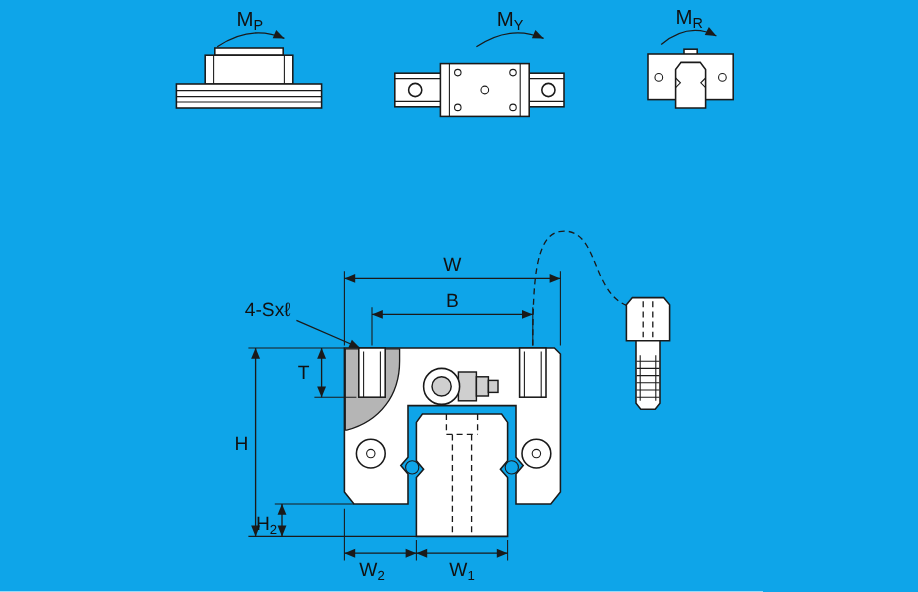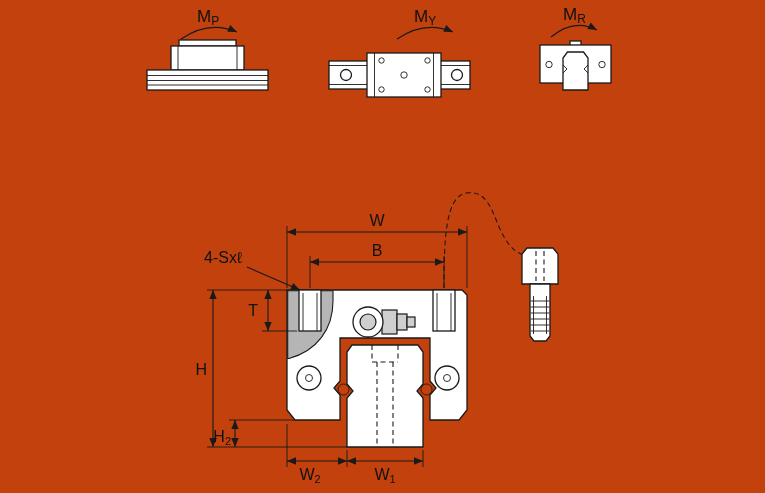--- a/index.html
+++ b/index.html
@@ -1,16 +1,16 @@
 <!DOCTYPE html>
 <html><head>
 <meta charset="utf-8">
 <style>
   html,body{margin:0;padding:0;background:#ffffff;}
-  .stage{width:765px;height:493px;background:#c2410c;position:relative;overflow:hidden;
+  .stage{width:765px;height:493px;background:#0ea5e9;position:relative;overflow:hidden;
          font-family:"Liberation Sans","DejaVu Sans",sans-serif;}
   svg{display:block;}
   .fillw{fill:#ffffff;stroke:#1a1a1a;stroke-width:1.3;}
   .thin {fill:none;stroke:#1a1a1a;stroke-width:0.9;}
   .dash {fill:none;stroke:#1a1a1a;stroke-width:1.1;stroke-dasharray:5 3.5;}
   .dim  {fill:none;stroke:#1a1a1a;stroke-width:1.1;}
   .dimext{fill:none;stroke:#1a1a1a;stroke-width:0.9;}
   .section{stroke:#1a1a1a;stroke-width:1.1;} 
   .comp{stroke:#1a1a1a;stroke-width:1.2;}    
   text{fill:#111;font-family:"Liberation Sans","DejaVu Sans",sans-serif;}

